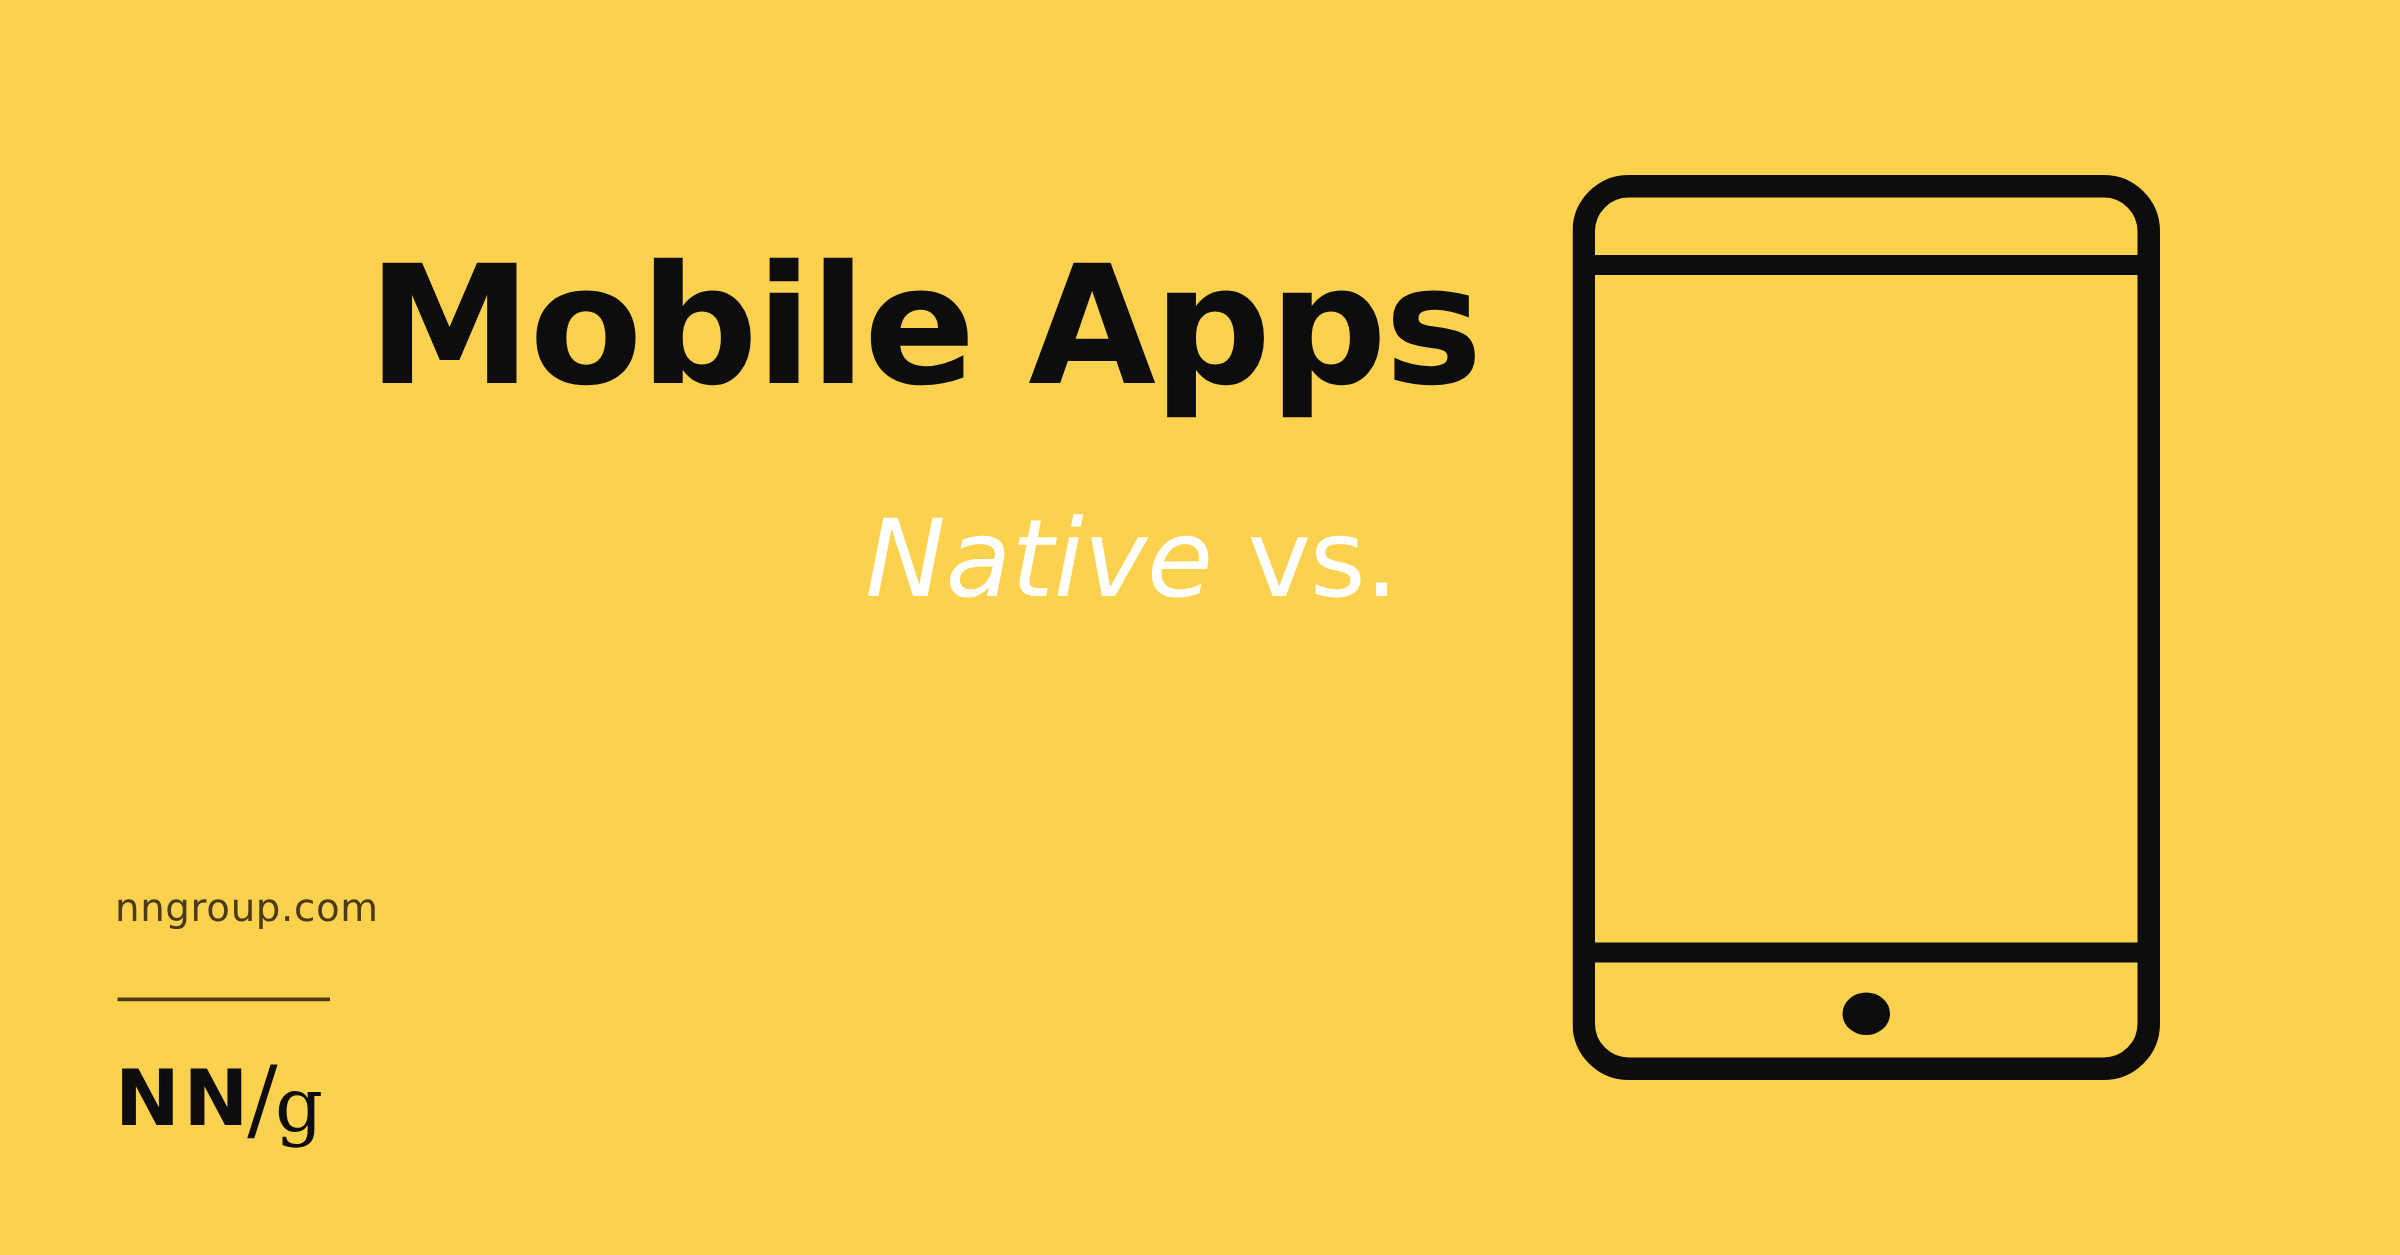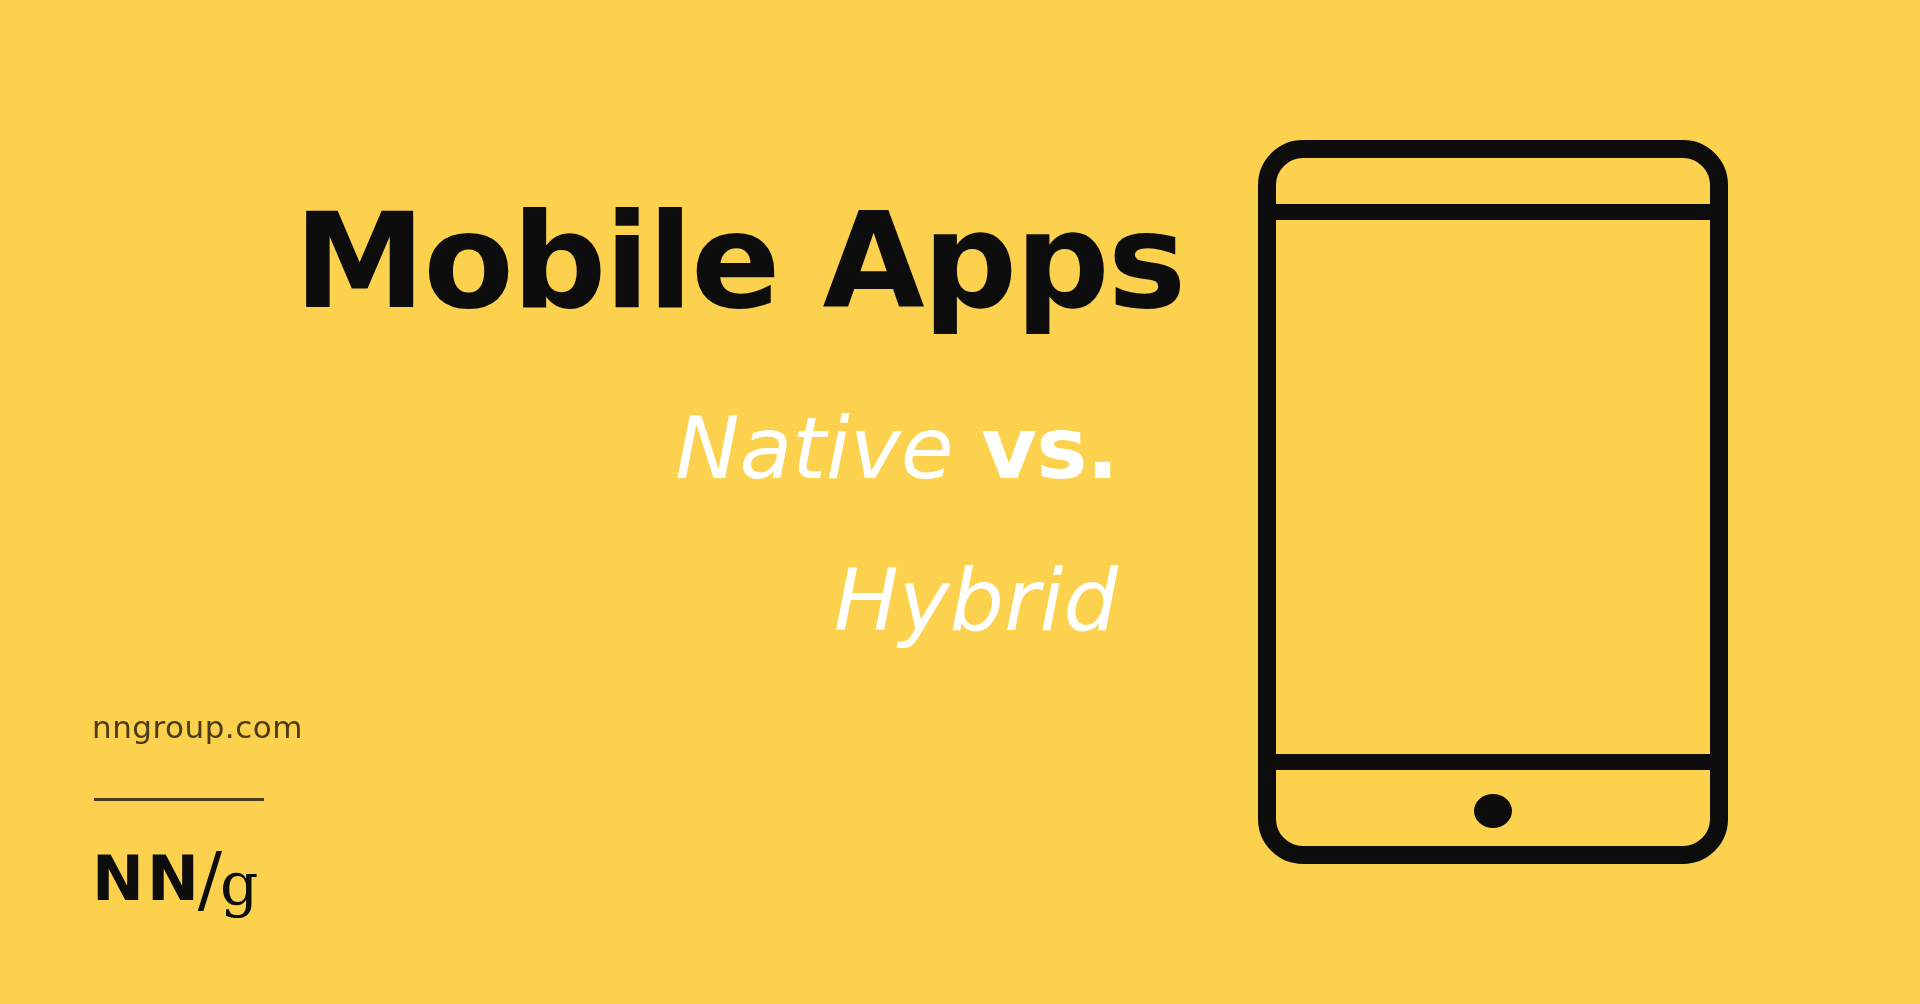--- a/index.html
+++ b/index.html
@@ -62,21 +62,21 @@
     letter-spacing: 0px;
   }
 
   .sub-line .term {
     font-style: italic;
     font-weight: 400;
   }
 
   .sub-line .vs {
     font-style: normal;
-    font-weight: 700;
+    font-weight: 400;
     letter-spacing: -1px;
   }
 
   
   .logo-block {
     position: absolute;
     left: 92px;
     top: 712px;
     width: 300px;
   }
@@ -152,23 +152,20 @@
 
     <h1 class="main-title">Mobile Apps</h1>
 
     <div class="subtitle-lines">
 
       <span class="sub-line">
         <span class="term">Native</span><span>&nbsp;</span><span class="vs">vs.</span>
       </span>
 
 
-      <span class="sub-line">
-        <span class="term">Hybrid</span>
-      </span>
 
     </div>
   </div>
 
   <div class="logo-block">
     <div class="logo-url">nngroup.com</div>
 
     <div class="logo-rule"></div>
 
     <div class="logo-mark">

